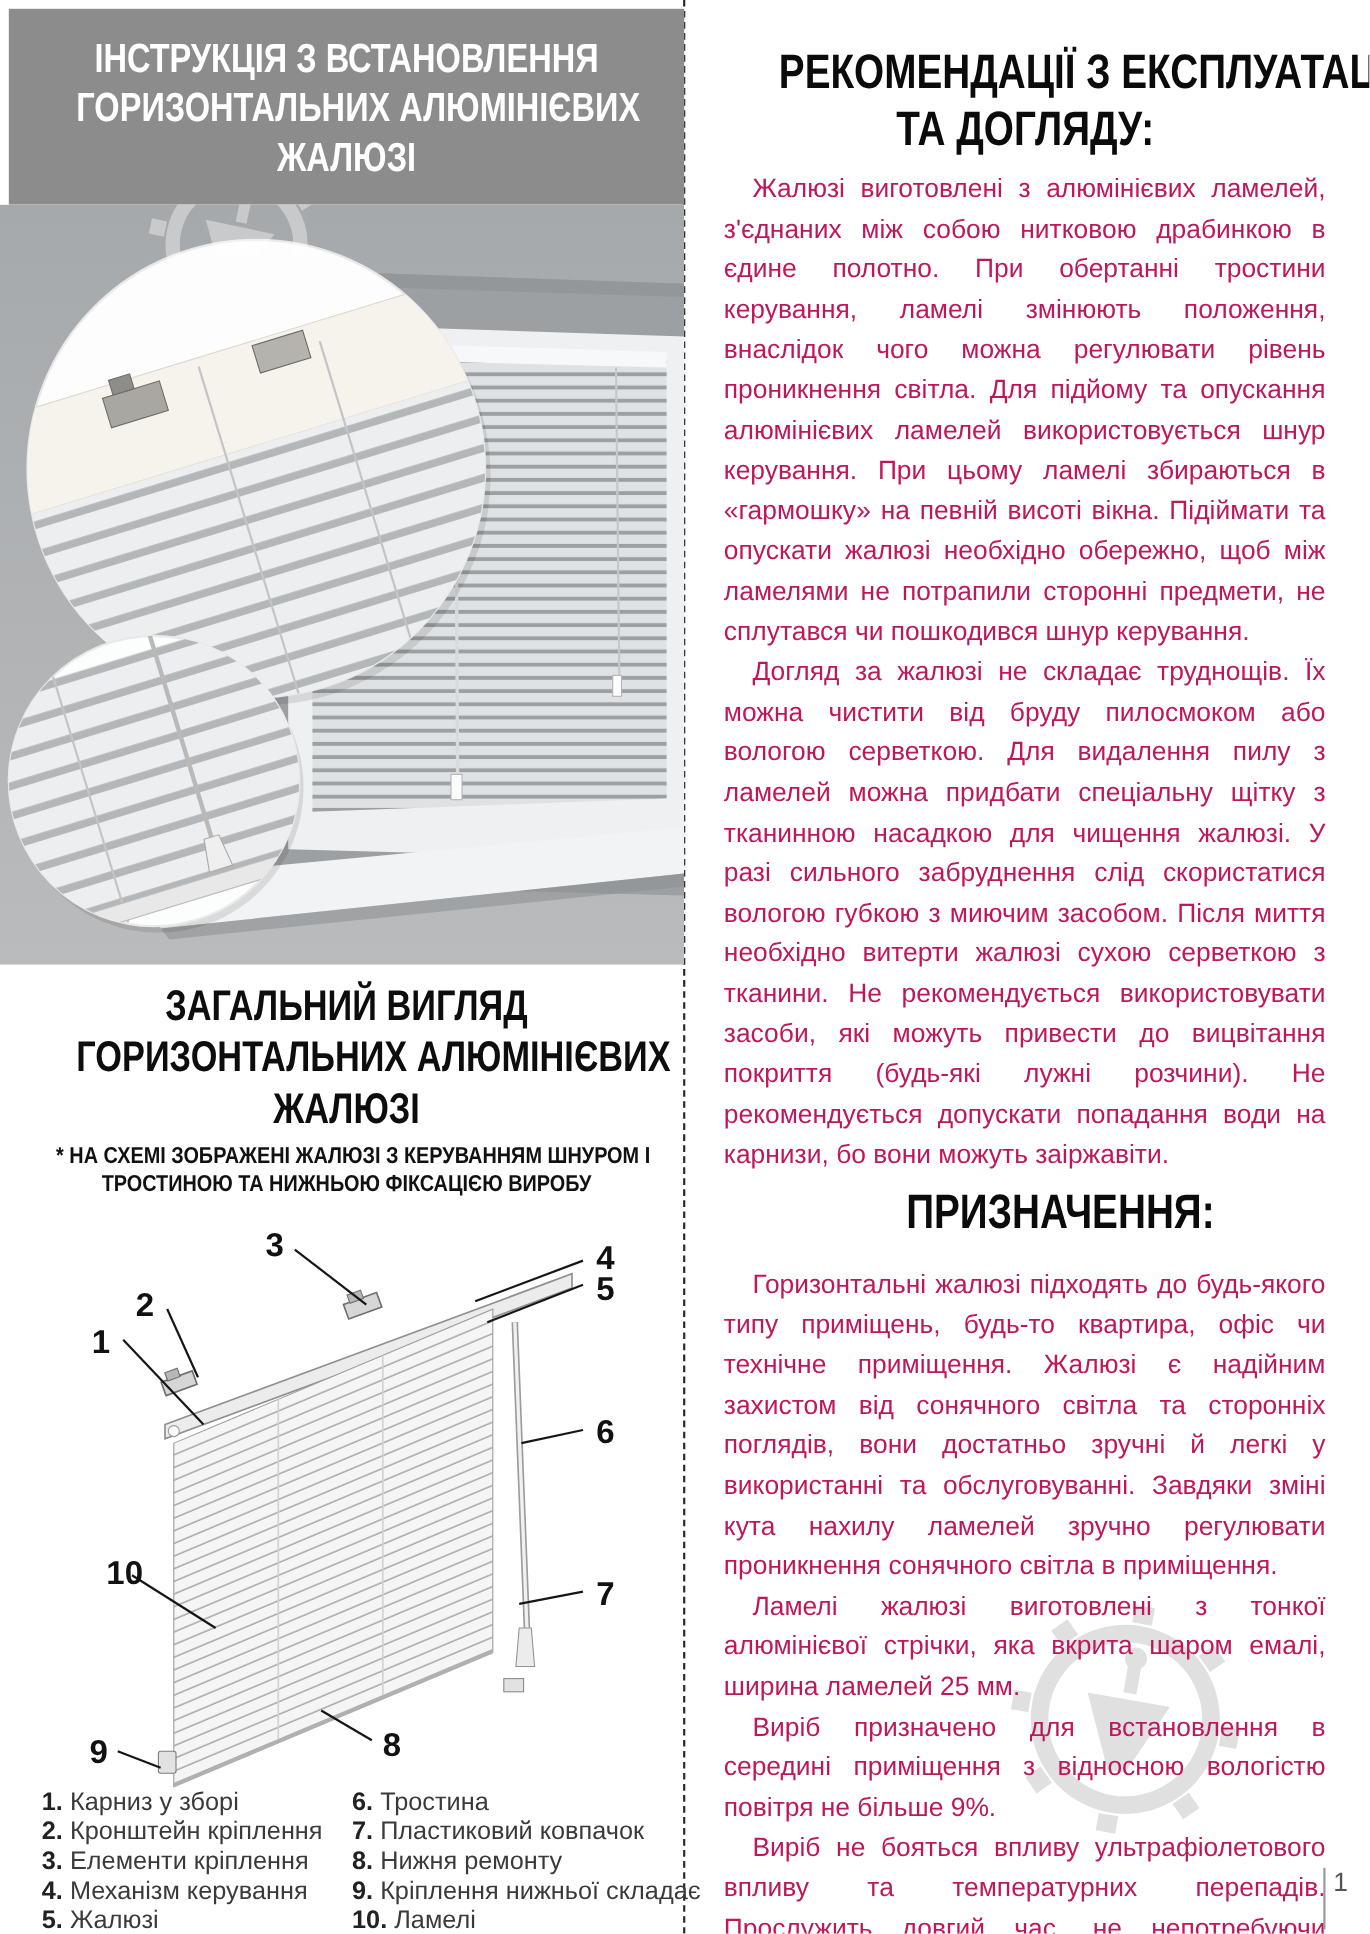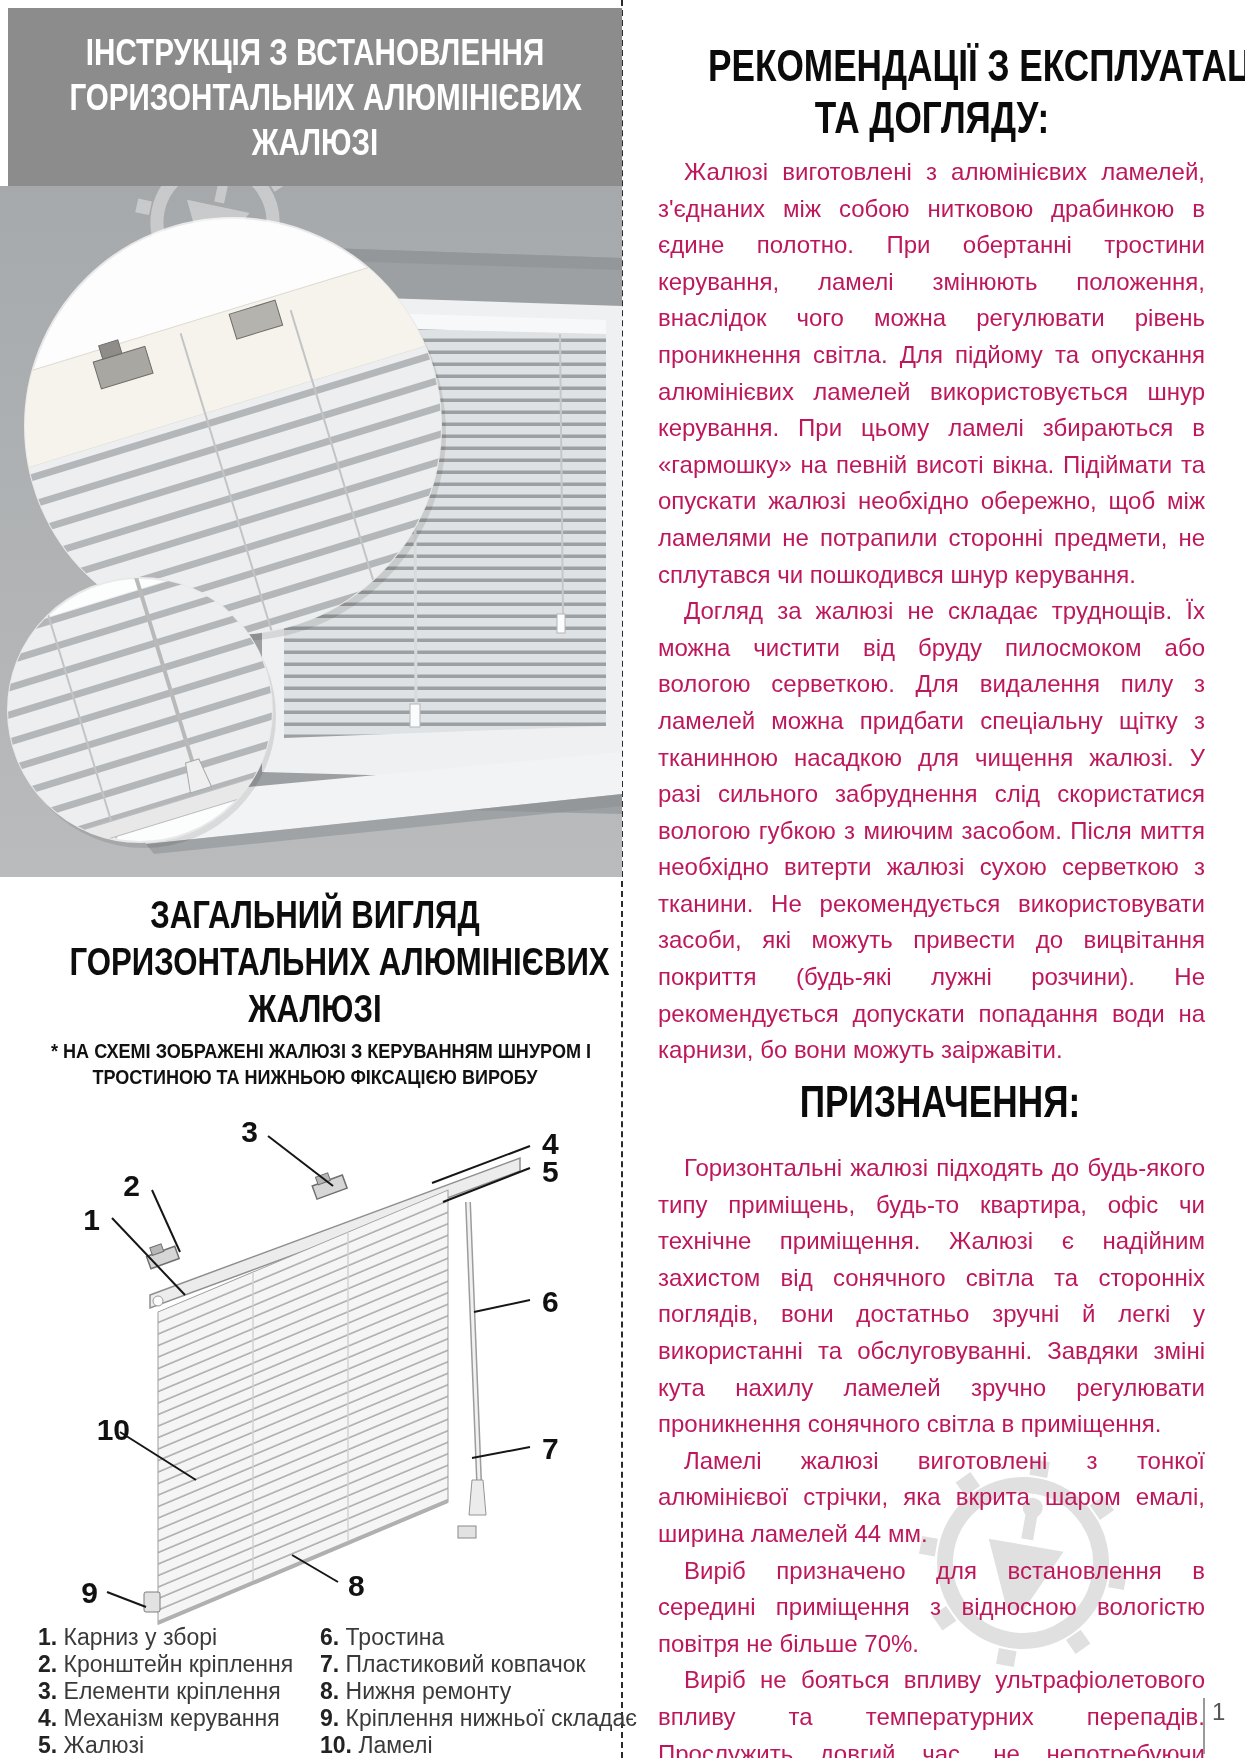--- a/index.html
+++ b/index.html
@@ -22,21 +22,21 @@
 
   .legend{top:1624px;font-size:23px;line-height:27px;color:#3a3a3a;}
   .legend .it{white-space:nowrap;}
   .legend b{color:#222;}
 
   
   .r-title{left:652px;top:40px;width:560px;}
   .r-title .ln{color:#0b0b0b;font-weight:bold;font-size:44px;line-height:52px;text-align:center;white-space:nowrap;}
   .r-body{left:658px;width:547px;font-size:24px;line-height:36.6px;text-align:justify;color:#be185d;}
   .r-body p{margin:0;text-indent:26px;}
-  .p-title{left:660px;top:1076px;width:560px;}
+  .p-title{left:684px;top:1076px;width:560px;}
   .p-title .ln{color:#0b0b0b;font-weight:bold;font-size:44px;line-height:52px;text-align:center;white-space:nowrap;}
 
   .pgline{left:1203px;top:1698px;width:2px;height:56px;background:#9a9a9a;}
   .pgnum{left:1212px;top:1698px;font-size:24px;color:#555;}
 </style>
 </head>
 <body>
 
 <div class="page">
 
@@ -261,21 +261,21 @@
     <p>Жалюзі виготовлені з алюмінієвих ламелей, з'єднаних між собою нитковою драбинкою в єдине полотно. При обертанні тростини керування, ламелі змінюють положення, внаслідок чого можна регулювати рівень проникнення світла. Для підйому та опускання алюмінієвих ламелей використовується шнур керування. При цьому ламелі збираються в «гармошку» на певній висоті вікна. Підіймати та опускати жалюзі необхідно обережно, щоб між ламелями не потрапили сторонні предмети, не сплутався чи пошкодився шнур керування.</p>
     <p>Догляд за жалюзі не складає труднощів. Їх можна чистити від бруду пилосмоком або вологою серветкою. Для видалення пилу з ламелей можна придбати спеціальну щітку з тканинною насадкою для чищення жалюзі. У разі сильного забруднення слід скористатися вологою губкою з миючим засобом. Після миття необхідно витерти жалюзі сухою серветкою з тканини. Не рекомендується використовувати засоби, які можуть привести до вицвітання покриття (будь-які лужні розчини). Не рекомендується допускати попадання води на карнизи, бо вони можуть заіржавіти.</p>
   </div>
 
   <div class="abs p-title">
     <div class="ln cond">ПРИЗНАЧЕННЯ:</div>
   </div>
 
   <div class="abs r-body" style="top:1150px;">
     <p>Горизонтальні жалюзі підходять до будь-якого типу приміщень, будь-то квартира, офіс чи технічне приміщення. Жалюзі є надійним захистом від сонячного світла та сторонніх поглядів, вони достатньо зручні й легкі у використанні та обслуговуванні. Завдяки зміні кута нахилу ламелей зручно регулювати проникнення сонячного світла в приміщення.</p>
-    <p>Ламелі жалюзі виготовлені з тонкої алюмінієвої стрічки, яка вкрита шаром емалі, ширина ламелей 44 мм.</p>
-    <p>Виріб призначено для встановлення в середині приміщення з відносною вологістю повітря не більше 70%.</p>
+    <p>Ламелі жалюзі виготовлені з тонкої алюмінієвої стрічки, яка вкрита шаром емалі, ширина ламелей 25 мм.</p>
+    <p>Виріб призначено для встановлення в середині приміщення з відносною вологістю повітря не більше 9%.</p>
     <p>Виріб не бояться впливу ультрафіолетового впливу та температурних перепадів. Прослужить довгий час, не непотребуючи ремонту або заміни окремих комплектуючих.</p>
   </div>
 
   <div class="abs pgline"></div>
   <div class="abs pgnum">1</div>
 
 </div>
 
 </body></html>

